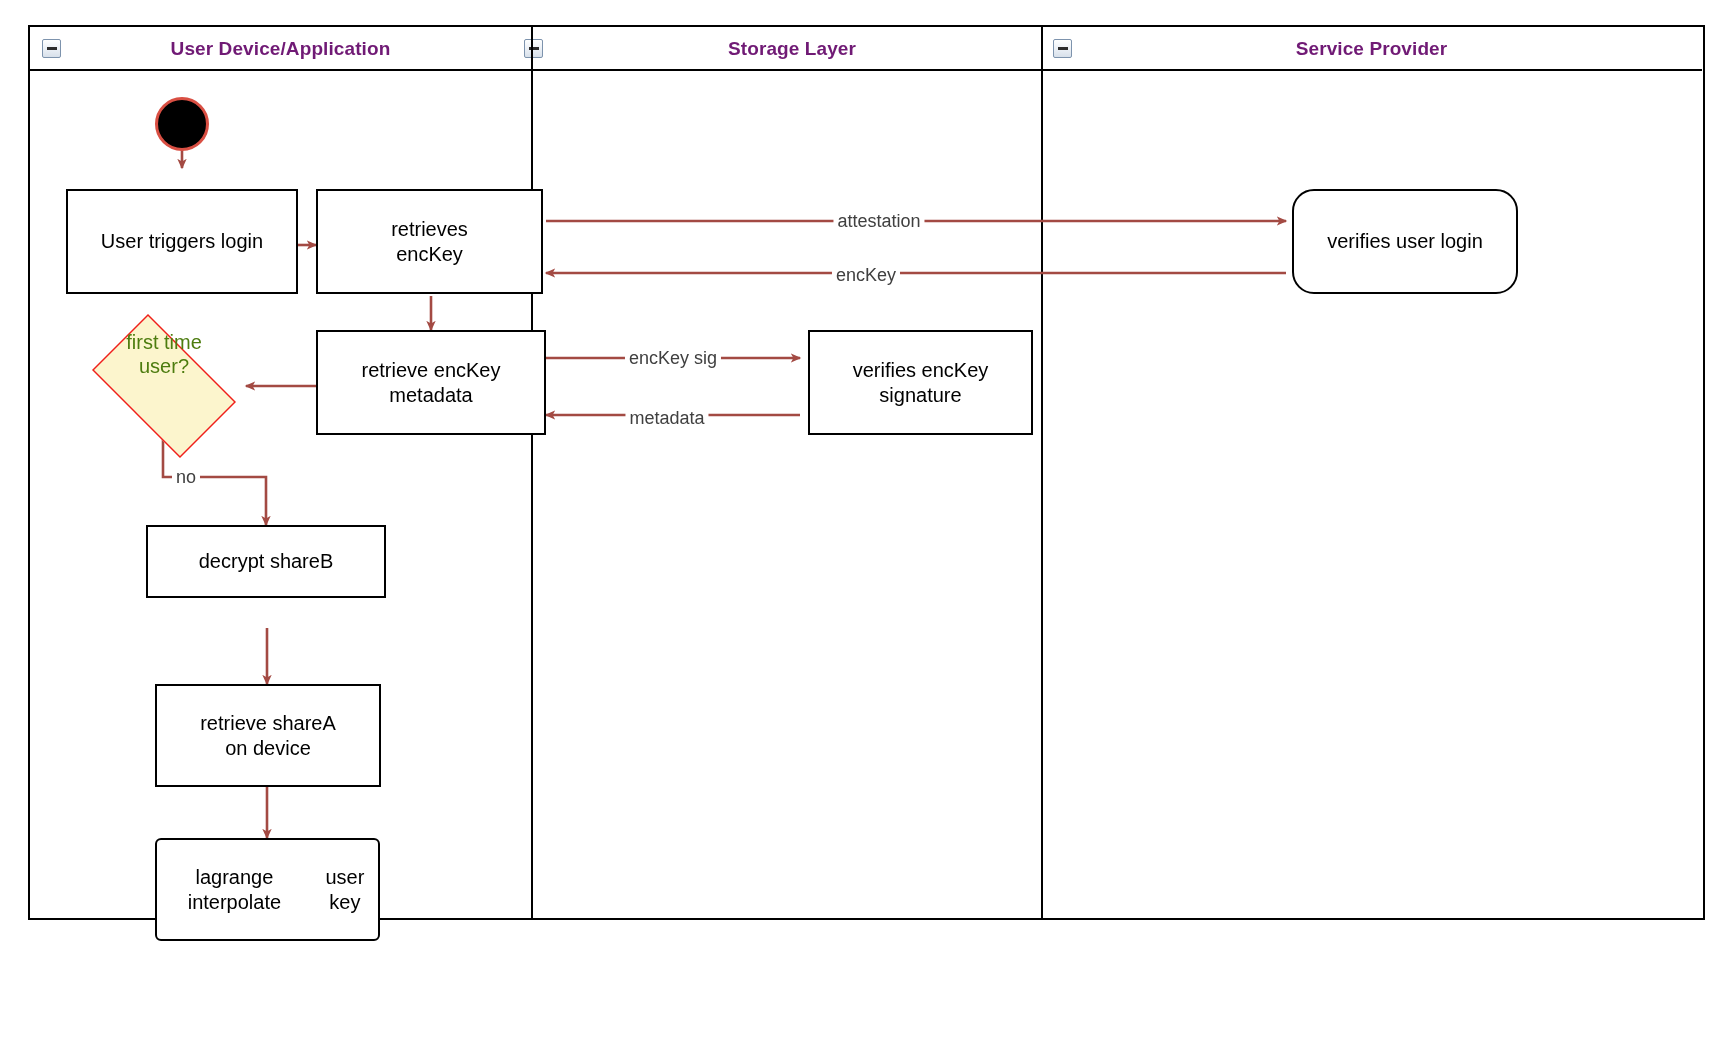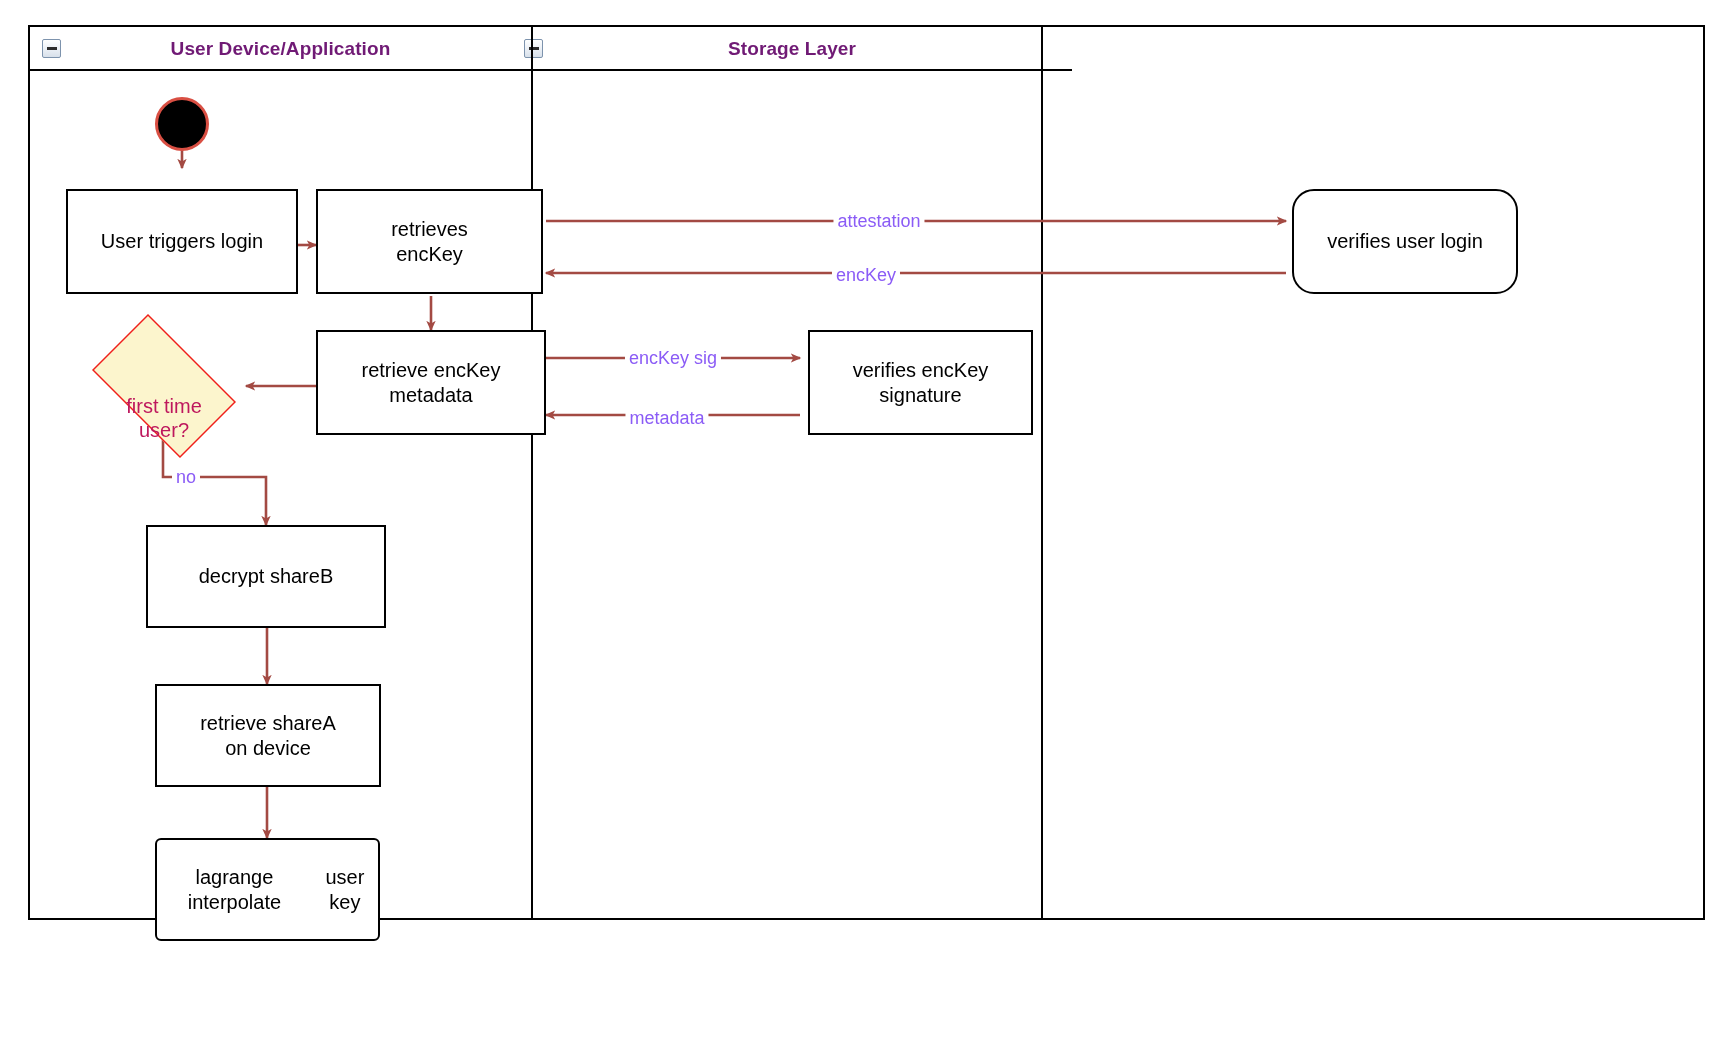--- a/index.html
+++ b/index.html
@@ -17,29 +17,29 @@
     border:1px solid #7d93ad;border-radius:2px;
     background:linear-gradient(180deg,#fdfefe 0%,#eef2f7 45%,#d7e0ea 100%);
     display:flex;align-items:center;justify-content:center;}
   .collapse-btn i{display:block;width:10px;height:3px;background:#2b2b2b;}
 
   
   .node{position:absolute;box-sizing:border-box;display:flex;align-items:center;justify-content:center;
         text-align:center;color:#000;font-size:20px;line-height:1.22;background:#fff;}
   .act{border:2.5px solid #000;}
   .start-ring{position:absolute;border-radius:50%;background:#000;box-sizing:border-box;border:3px solid #d94f43;}
-  .decision{position:absolute;display:flex;align-items:flex-end;justify-content:center;text-align:center;
-            font-size:20px;line-height:1.2;color:#be185d;}
+  .decision{position:absolute;display:flex;align-items:flex-start;justify-content:center;text-align:center;
+            font-size:20px;line-height:1.2;color:#4d7c0f;}
   .decision .dshape{position:absolute;left:0;top:0;width:100%;height:100%;
             background:#fcf5cd;border:2.5px solid #f01d1d;
             transform:rotate(45deg) scale(0.707);box-sizing:border-box;}
   .decision .dtext{position:relative;z-index:2;}
 
   
-  .elabel{position:absolute;font-size:18px;color:#8b5cf6;background:#fff;padding:0 4px;white-space:nowrap;
+  .elabel{position:absolute;font-size:18px;color:#404040;background:#fff;padding:0 4px;white-space:nowrap;
           transform:translate(-50%,-50%);text-align:center;}
   svg.edges{position:absolute;left:0;top:0;width:1732px;height:1038px;pointer-events:none;}
 </style>
 </head>
 <body>
 
 <div id="canvas">
 
   <div class="pool">
 
@@ -50,20 +50,26 @@
       <div class="lane-title">User Device/Application</div>
     </div>
 
     <div class="lane-head" style="left:482px;width:560px;">
       <div class="collapse-btn">
           <i></i>
         </div>
       <div class="lane-title">Storage Layer</div>
     </div>
 
+    <div class="lane-head" style="left:1011px;width:661px;">
+      <div class="collapse-btn">
+          <i></i>
+        </div>
+      <div class="lane-title">Service Provider</div>
+    </div>
 
     <div class="lane-div" style="left:501px;"></div>
     <div class="lane-div" style="left:1011px;"></div>
   </div>
 
   <svg class="edges" viewBox="0 0 1732 1038">
     <defs>
       <marker id="ah" markerWidth="11" markerHeight="11" refX="9.2" refY="5.5" orient="auto" markerUnits="userSpaceOnUse">
         <path d="M0,0.8 L10.5,5.5 L0,10.2 L2.6,5.5 Z" fill="#a34a43"></path>
       </marker>
@@ -111,21 +117,21 @@
   </div>
 
   <div class="decision" style="left:76px;top:330px;width:176px;height:112px;">
     <div class="dshape"></div>
     <div class="dtext">
       <div>first time</div>
       <div>user?</div>
     </div>
   </div>
 
-  <div class="node act" style="left:146px;top:525px;width:240px;height:103px;">
+  <div class="node act" style="left:146px;top:525px;width:240px;height:73px;">
     <span>decrypt shareB</span>
   </div>
 
   <div class="node act" style="left:155px;top:684px;width:226px;height:103px;flex-direction:column;">
     <span>retrieve shareA</span>
     <span>on device</span>
   </div>
 
   <div class="node act" style="left:155px;top:838px;width:225px;height:103px;flex-direction:row;border-radius:6px;">
     <span>lagrange interpolate</span>

